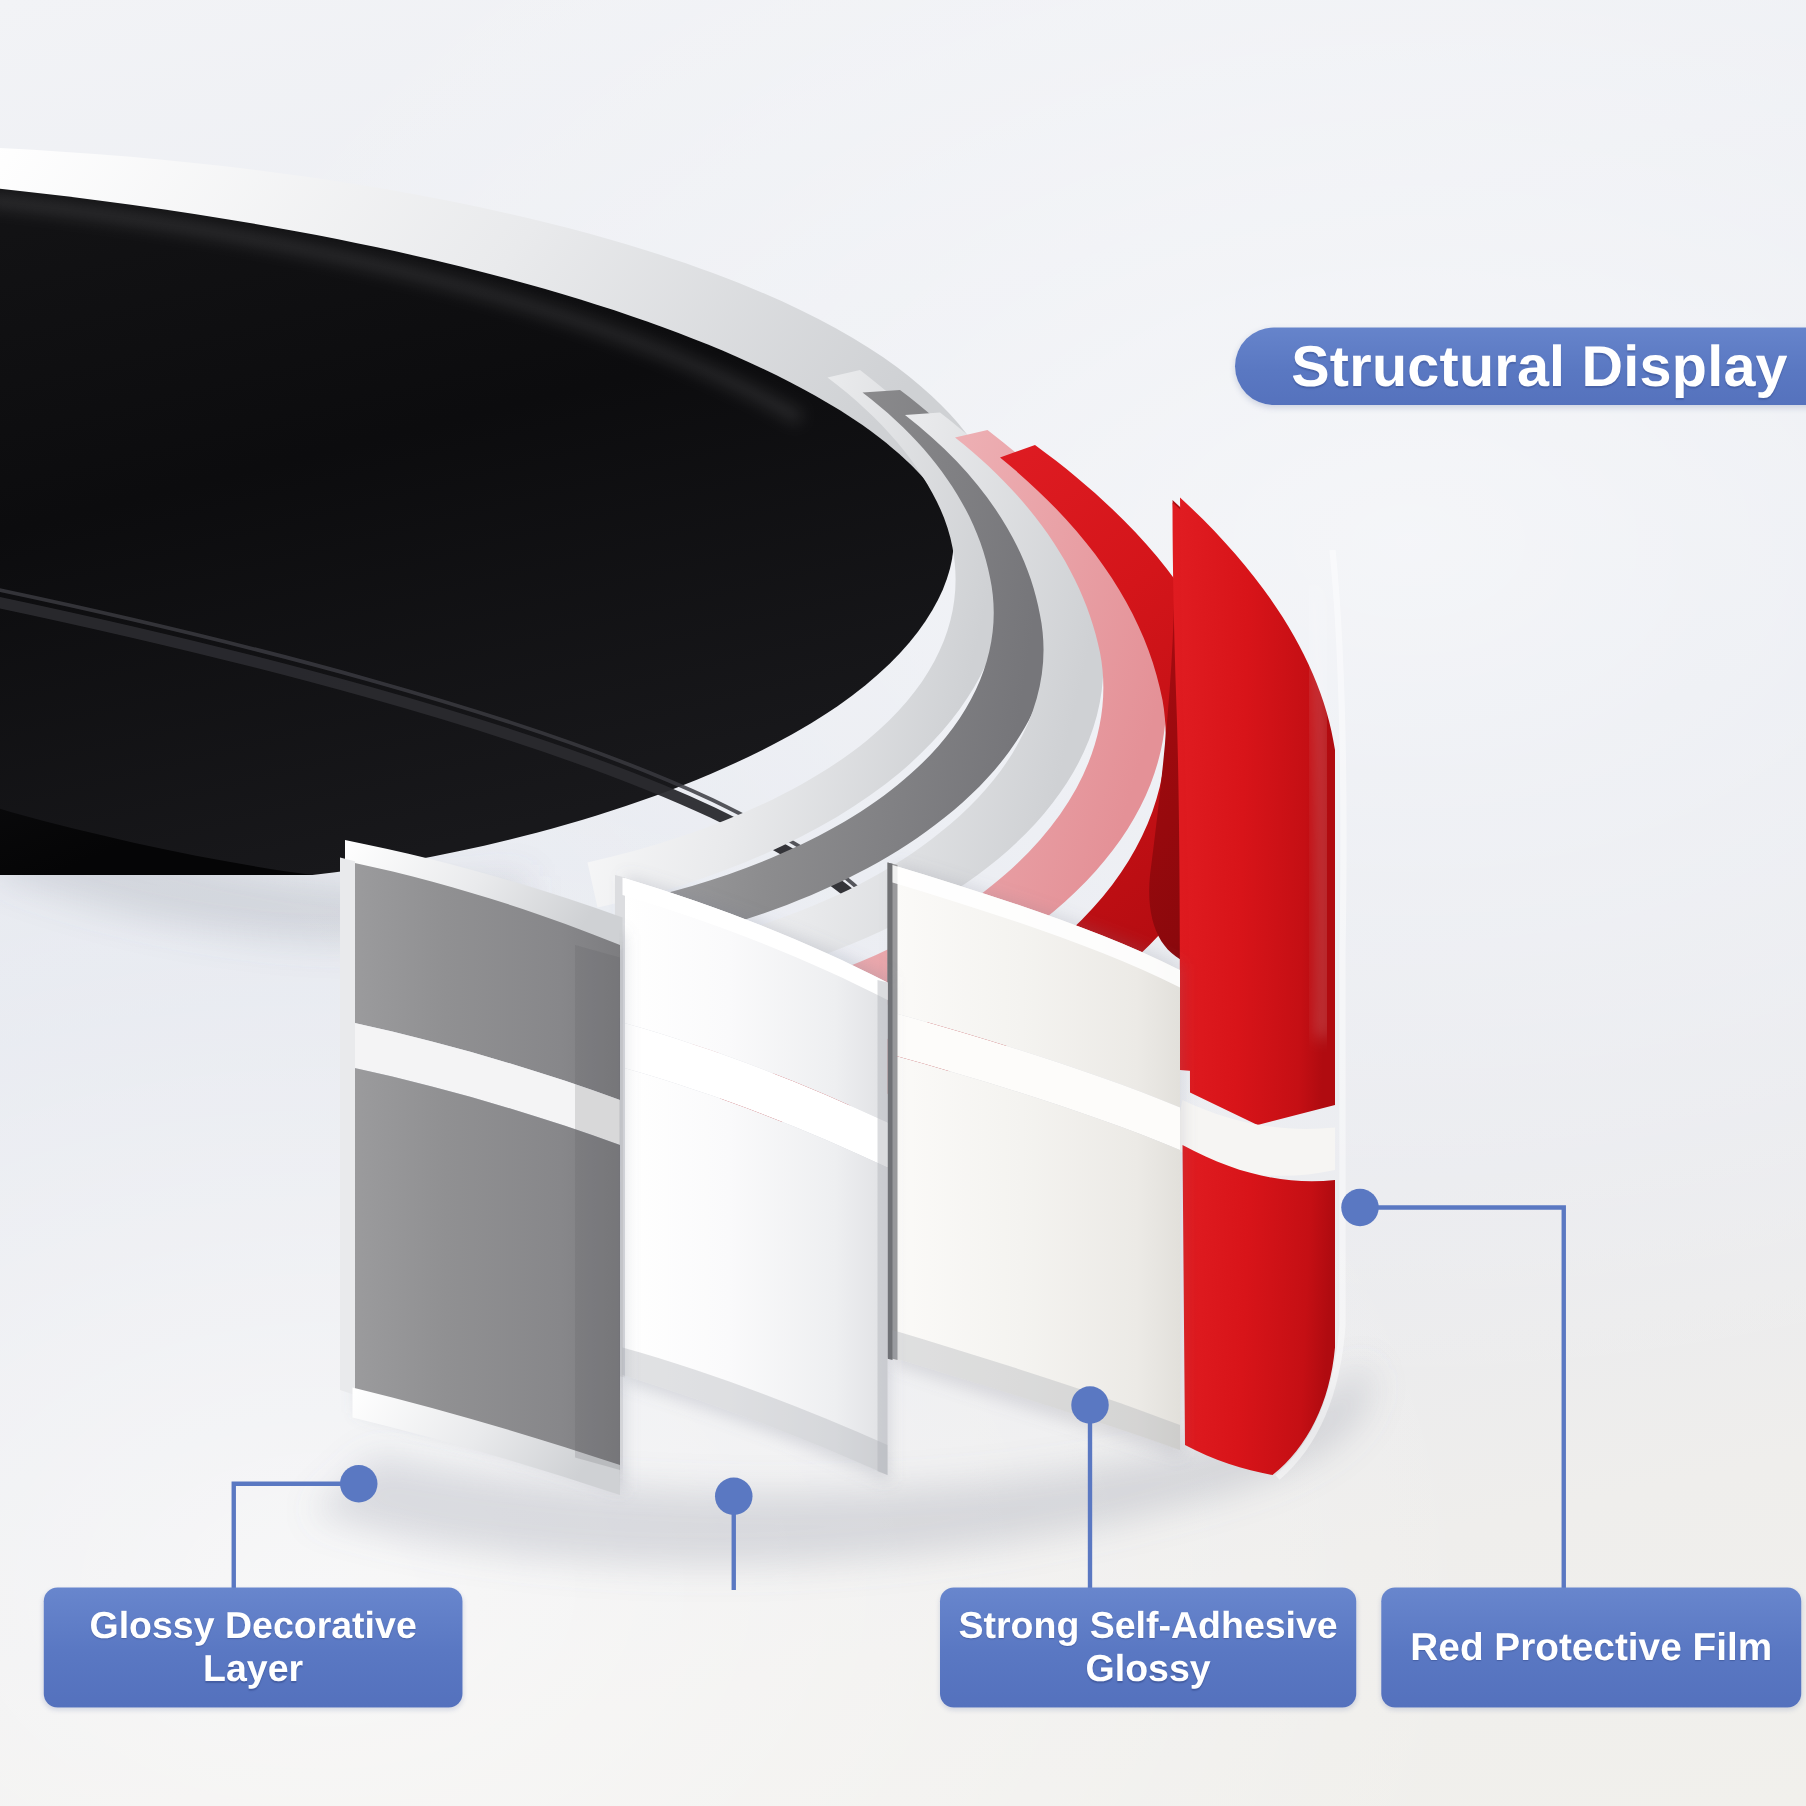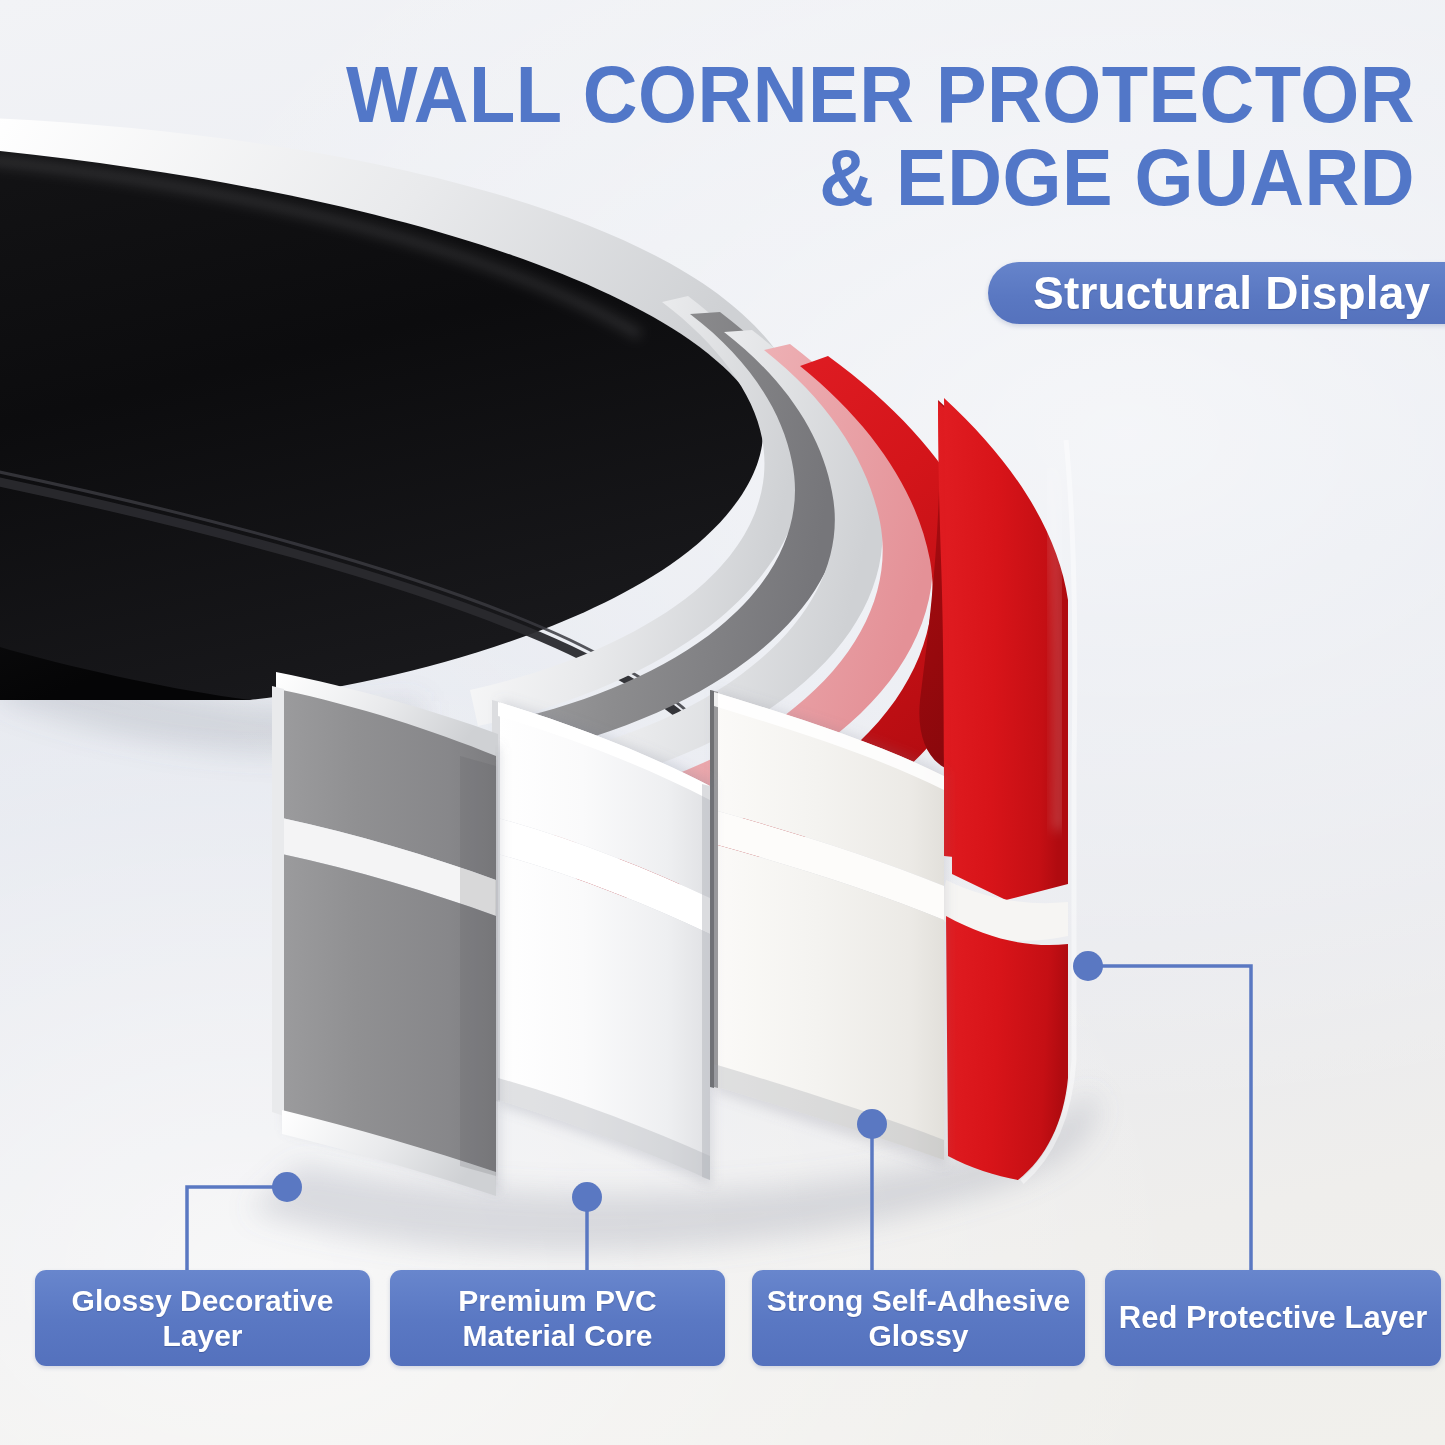--- a/index.html
+++ b/index.html
@@ -329,38 +329,30 @@
       <path d="M1088,966 L1251,966 L1251,1272"></path>
     </g>
     <g>
       <circle cx="287" cy="1187" r="15" fill="#5a78c2"></circle>
       <circle cx="587" cy="1197" r="15" fill="#5a78c2"></circle>
       <circle cx="872" cy="1124" r="15" fill="#5a78c2"></circle>
       <circle cx="1088" cy="966" r="15" fill="#5a78c2"></circle>
     </g>
   </svg>
 
-  <div id="title-block">
-    <span class="title-line" id="title-line-1">WALL CORNER PROTECTOR</span>
-    <span class="title-line" id="title-line-2">&amp; EDGE GUARD</span>
-  </div>
 
   <div id="badge">
     <span id="badge-text">Structural Display</span>
   </div>
 
   <div class="callout" id="callout-0">
     <span class="callout-text">Glossy Decorative
 Layer</span>
-  </div>
-  <div class="callout" id="callout-1">
-    <span class="callout-text">Premium PVC
-Material Core</span>
   </div>
   <div class="callout" id="callout-2">
     <span class="callout-text">Strong Self-Adhesive
 Glossy</span>
   </div>
   <div class="callout" id="callout-3">
-    <span class="callout-text">Red Protective Layer</span>
+    <span class="callout-text">Red Protective Film</span>
   </div>
 
 </div>
 
 </body></html>

